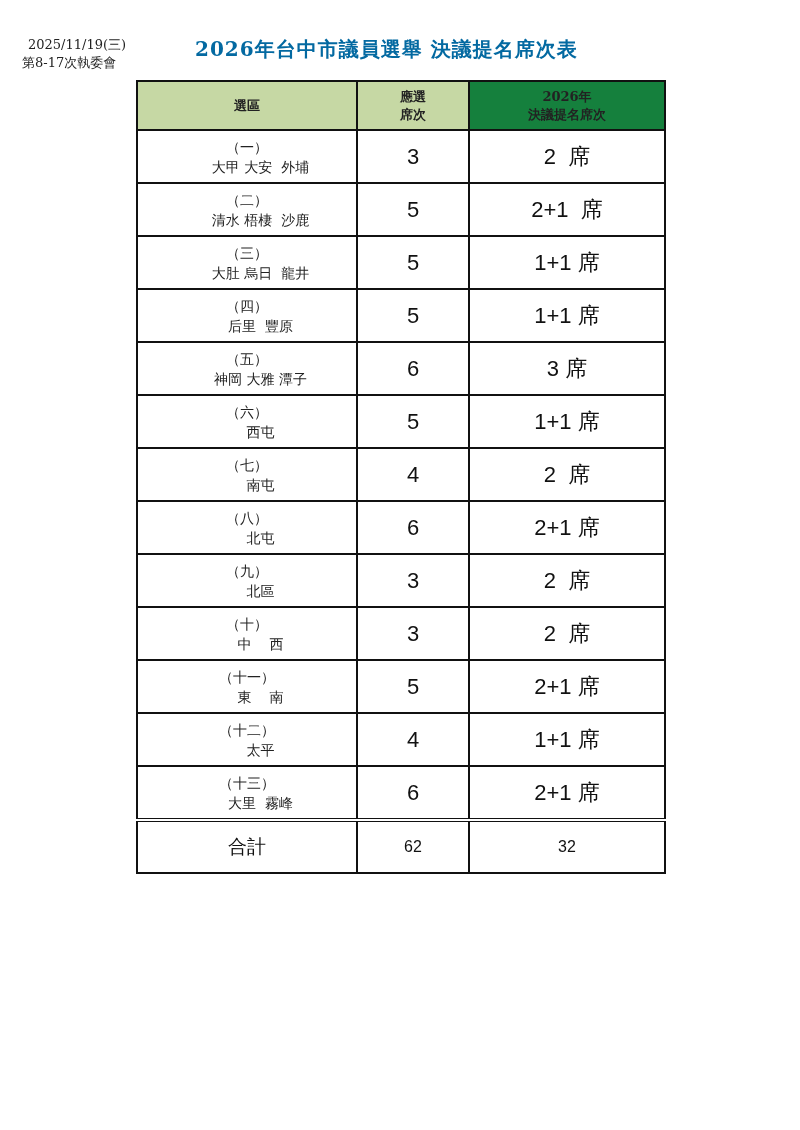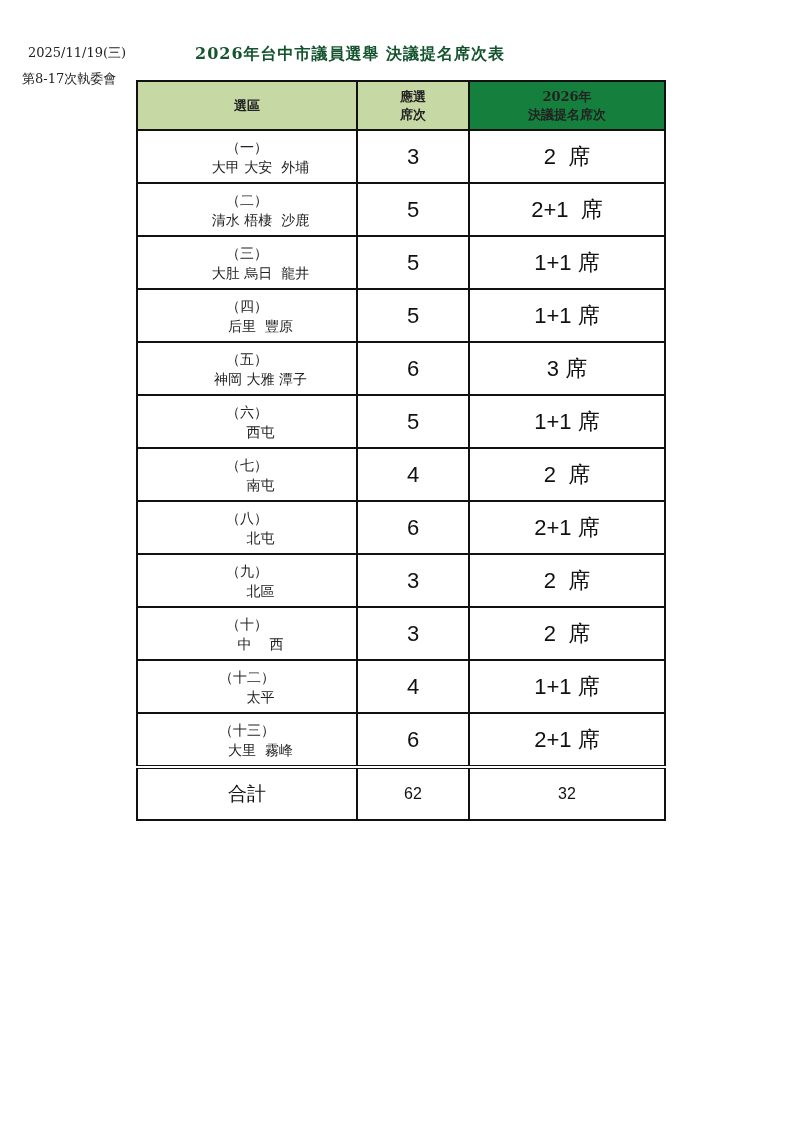--- a/index.html
+++ b/index.html
@@ -1,21 +1,21 @@
 <!DOCTYPE html>
 <html><head>
 <meta charset="utf-8">
 <style>
   html, body { margin:0; padding:0; background:#ffffff; }
   body { width:800px; height:1130px; position:relative; overflow:hidden;
          font-family:"DejaVu Serif","Liberation Serif",serif; color:#111; }
   .meta { position:absolute; left:22px; top:36px; font-size:13px; line-height:18px; color:#222; }
-  .meta div { white-space:nowrap;margin-top:8px; }
+  .meta div { white-space:nowrap; }
   .meta .date { padding-left:6px; }
-  .title { position:absolute; left:195px; top:44px; font-size:16px; font-weight:bold; letter-spacing:1px; white-space:nowrap; color:#14532d; }
+  .title { position:absolute; left:195px; top:36px; font-size:20px; font-weight:bold; letter-spacing:1px; white-space:nowrap; color:#0369a1; }
   table.seats { position:absolute; left:136px; top:80px; width:528px;
                 border-collapse:collapse; border:2px solid #111; table-layout:fixed; }
   table.seats col.c1 { width:220px; }
   table.seats col.c2 { width:112px; }
   table.seats col.c3 { width:196px; }
   table.seats th, table.seats td { border:2px solid #111; text-align:center; padding:0; }
   table.seats th { height:47px; font-size:13px; font-weight:bold; line-height:18px; color:#222; }
   th.h1, th.h2 { background:#c6d8a4; }
   th.h3 { background:#15803d; }
   table.seats td { height:51px; }
@@ -132,20 +132,28 @@
       <tr>
         <td class="district">
           <span class="num">（十）</span>
           <span class="names">中    西</span>
         </td>
         <td class="seats-num">3</td>
         <td class="nom">2  席</td>
       </tr>
       <tr>
         <td class="district">
+          <span class="num">（十一）</span>
+          <span class="names">東    南</span>
+        </td>
+        <td class="seats-num">5</td>
+        <td class="nom">2+1 席</td>
+      </tr>
+      <tr>
+        <td class="district">
           <span class="num">（十二）</span>
           <span class="names">太平</span>
         </td>
         <td class="seats-num">4</td>
         <td class="nom">1+1 席</td>
       </tr>
       <tr>
         <td class="district">
           <span class="num">（十三）</span>
           <span class="names">大里  霧峰</span>

